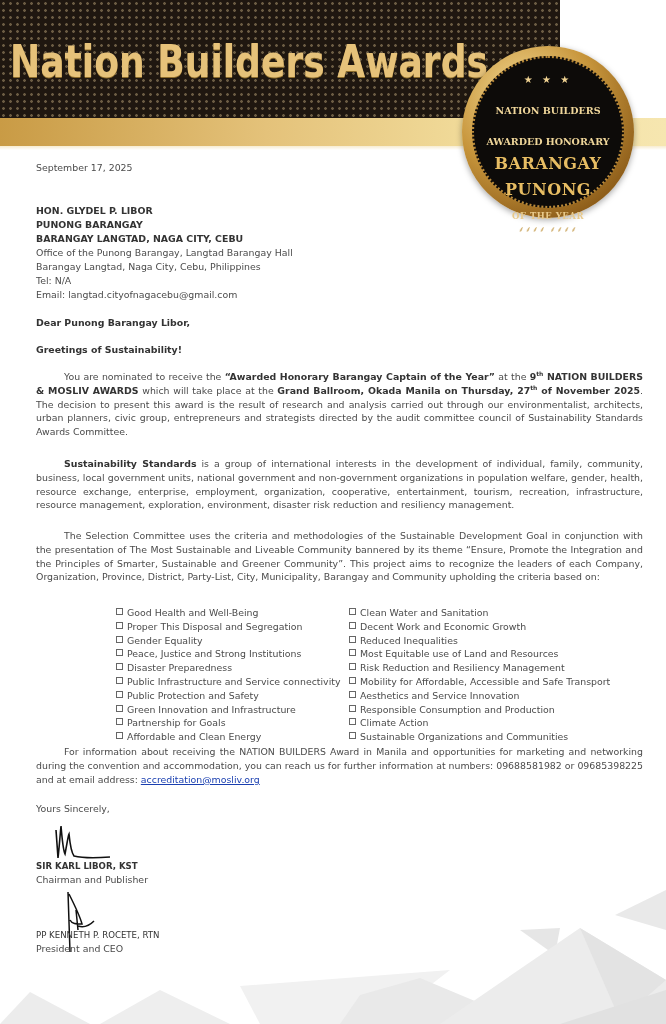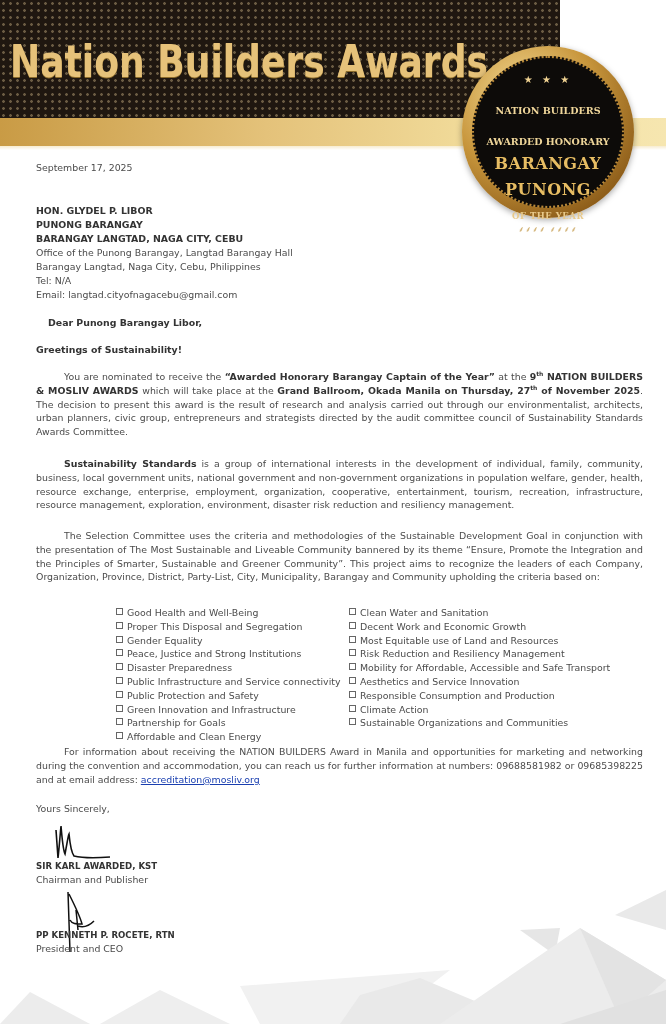--- a/index.html
+++ b/index.html
@@ -19,21 +19,21 @@
   .badge-inner { position: absolute; left: 10px; top: 10px; width: 152px; height: 152px; border-radius: 50%; background: #0d0b09;
     border: 2px dotted #b8893a; box-sizing: border-box; text-align: center; color: #e9cc8a; }
   .badge-stars { margin-top: 16px; font-size: 10px; color: #f0d392; letter-spacing: 3px; }
   .badge-l1 { font-family: "DejaVu Serif", serif; font-weight: bold; font-size: 9.5px; line-height: 11px; color: #efd69a; margin-top: 20px; }
   .badge-title { font-family: "DejaVu Serif", serif; font-weight: bold; font-size: 16px; line-height: 18px; color: #e7bd63; margin-top: 8px; letter-spacing: 0.5px; }
   .badge-year { font-family: "DejaVu Serif", serif; font-weight: bold; font-size: 8.5px; color: #e8c98a; margin-top: 12px; letter-spacing: 0.5px; }
   .badge-laurel { font-size: 8px; color: #c9a35a; margin-top: 2px; letter-spacing: 1px; }
   .date { position: absolute; left: 36px; top: 162px; font-size: 9.4px; color: #4b4b4b; }
   .recipient { position: absolute; left: 36px; top: 204px; font-size: 9.4px; line-height: 14px; color: #4b4b4b; }
   .recipient .b { font-weight: bold; color: #333; }
-  .salutation { position: absolute; left: 48px; top: 317px; font-weight: bold; font-size: 9.4px; color: #333; }
+  .salutation { position: absolute; left: 36px; top: 317px; font-weight: bold; font-size: 9.4px; color: #333; }
   .greeting { position: absolute; left: 36px; top: 344px; font-weight: bold; font-size: 9.4px; color: #333; }
   .para { position: absolute; left: 36px; width: 607px; text-align: justify; font-size: 9.4px; line-height: 13.8px; color: #4b4b4b; }
   .para b { color: #333; }
   .para .indent { display: inline-block; width: 28px; }
   .p1 { top: 370px; }
   .p2 { top: 457px; }
   .p3 { top: 529px; }
   .p4 { top: 745px; }
   .para sup { font-size: 6px; line-height: 0; }
   .para a { color: #1a3fb0; text-decoration: underline; }
@@ -41,21 +41,21 @@
   .criteria { position: absolute; top: 594px; font-size: 9.4px; line-height: 13.8px; color: #4b4b4b; list-style: none; margin: 12px; padding: 0; }
   .criteria.left { left: 104px; }
   .criteria.right { left: 337px; }
   .criteria li .box { display: inline-block; width: 5px; height: 5px; border: 1px solid #666; margin-right: 4px; vertical-align: 1px; }
 
   .closing { position: absolute; left: 36px; top: 803px; font-size: 9.4px; color: #4b4b4b; }
   .sig1 { position: absolute; left: 52px; top: 822px; width: 60px; height: 40px; }
   .signer1-name { position: absolute; left: 36px; top: 861px; font-weight: bold; font-size: 8.6px; color: #333; }
   .signer1-title { position: absolute; left: 36px; top: 874px; font-size: 9.4px; color: #4b4b4b; }
   .sig2 { position: absolute; left: 58px; top: 890px; width: 50px; height: 64px; }
-  .signer2-name { position: absolute; left: 36px; top: 930px; font-weight: bold; font-size: 8.6px; color: #333; }
+  .signer2-name { position: absolute; left: 36px; top: 930px; font-weight: normal; font-size: 8.6px; color: #333; }
   .signer2-title { position: absolute; left: 36px; top: 943px; font-size: 9.4px; color: #4b4b4b; }
 
   .poly { position: absolute; left: 0; top: 860px; width: 666px; height: 164px; }
 </style>
 </head>
 <body>
 
 <div class="header">
   <div class="header-title">Nation Builders Awards</div>
 </div>
@@ -104,37 +104,38 @@
   <li><span class="box"></span><span>Public Infrastructure and Service connectivity</span></li>
   <li><span class="box"></span><span>Public Protection and Safety</span></li>
   <li><span class="box"></span><span>Green Innovation and Infrastructure</span></li>
   <li><span class="box"></span><span>Partnership for Goals</span></li>
   <li><span class="box"></span><span>Affordable and Clean Energy</span></li>
 </ul>
 
 <ul class="criteria right">
   <li><span class="box"></span><span>Clean Water and Sanitation</span></li>
   <li><span class="box"></span><span>Decent Work and Economic Growth</span></li>
+  <li><span class="box"></span><span>Reduced Inequalities</span></li>
   <li><span class="box"></span><span>Most Equitable use of Land and Resources</span></li>
   <li><span class="box"></span><span>Risk Reduction and Resiliency Management</span></li>
   <li><span class="box"></span><span>Mobility for Affordable, Accessible and Safe Transport</span></li>
   <li><span class="box"></span><span>Aesthetics and Service Innovation</span></li>
   <li><span class="box"></span><span>Responsible Consumption and Production</span></li>
   <li><span class="box"></span><span>Climate Action</span></li>
   <li><span class="box"></span><span>Sustainable Organizations and Communities</span></li>
 </ul>
 
 <div class="para p4"><span class="indent"></span><span>For information about receiving the NATION BUILDERS Award in Manila and opportunities for marketing and networking during the convention and accommodation, you can reach us for further information at numbers: 09688581982 or 09685398225 and at email address: </span><a>accreditation@mosliv.org</a></div>
 
 <div class="closing">Yours Sincerely,</div>
 
 <svg class="sig1" viewBox="0 0 60 40">
   <path d="M4 8 L6 36 M6 36 C7 28 8 14 9 4 M9 4 C10 16 11 28 13 32 C15 22 16 14 17 12 C18 22 19 30 22 34 C30 36 45 36 58 35" fill="none" stroke="#111" stroke-width="1.6"></path>
 </svg>
-<div class="signer1-name">SIR KARL AWARDED, KST</div>
+<div class="signer1-name">SIR KARL LIBOR, KST</div>
 <div class="signer1-title">Chairman and Publisher</div>
 
 <svg class="sig2" viewBox="0 0 50 64">
   <path d="M10 2 L12 62 M11 4 C16 14 22 26 24 34 C18 34 14 34 12 30 M18 20 L20 40 M20 36 C26 38 32 35 36 31" fill="none" stroke="#111" stroke-width="1.5"></path>
 </svg>
 <div class="signer2-name">PP KENNETH P. ROCETE, RTN</div>
 <div class="signer2-title">President and CEO</div>
 
 <svg class="poly" viewBox="0 0 666 164" preserveAspectRatio="none">
   <polygon points="0,164 30,132 90,164" fill="#ececec"></polygon>

